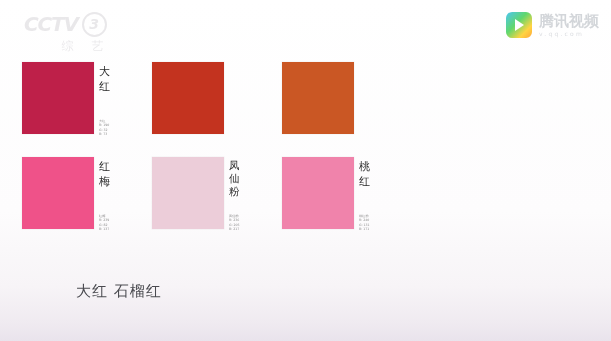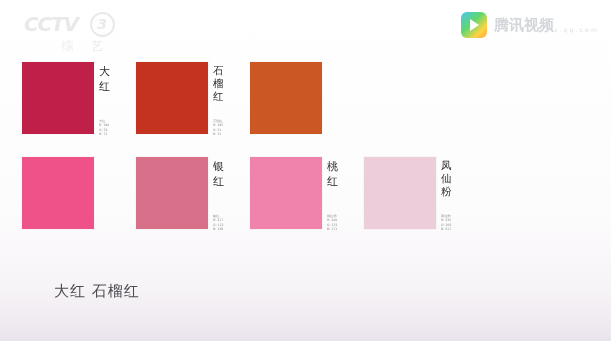--- a/index.html
+++ b/index.html
@@ -29,21 +29,21 @@
     left: 24px;
     top: 12px;
     width: 108px;
     height: 40px;
     opacity: 0.30;
     user-select: none;
   }
   .channel-bug .cctv-row {
     display: flex;
     align-items: center;
-    gap: 12px;
+    gap: 4px;
     height: 24px;
   }
   .channel-bug .cctv-word {
     font-family: "DejaVu Sans", sans-serif;
     font-size: 20px;
     font-weight: 700;
     font-style: italic;
     letter-spacing: -1.2px;
     color: #b8b4bb;
     line-height: 20px;
@@ -93,23 +93,22 @@
     content: "";
     position: absolute;
     left: 9px;
     top: 7px;
     border-left: 9px solid #ffffff;
     border-top: 6px solid transparent;
     border-bottom: 6px solid transparent;
   }
   .platform-watermark .wm-text {
     display: flex;
-    flex-direction: row;
+    flex-direction: column;
     line-height: 1;
-    align-items: flex-end;
   }
   .platform-watermark .wm-cn {
     font-size: 15px;
     font-weight: 700;
     color: #cfd2d6;
     letter-spacing: 0px;
   }
   .platform-watermark .wm-en {
     font-size: 6px;
     color: #d8dade;
@@ -122,21 +121,21 @@
     position: absolute;
     left: 22px;
     top: 62px;
     width: 570px;
     display: flex;
     flex-direction: column;
     gap: 21px;
   }
   .swatch-row {
     display: flex;
-    gap: 0px;
+    gap: 16px;
   }
   .swatch-cell {
     width: 114px;
     display: flex;
     align-items: flex-start;
     gap: 5px;
   }
   .swatch-chip {
     width: 72px;
     height: 72px;
@@ -176,21 +175,21 @@
     display: block;
   }
 
   
   .subtitle-bar {
     position: absolute;
     left: 0;
     top: 281px;
     width: 611px;
     text-align: left;
-    padding-left: 54px;
+    padding-left: 76px;
     box-sizing: border-box;
   }
   .subtitle-text {
     font-family: "DejaVu Sans", "Liberation Sans", sans-serif;
     font-size: 15px;
     color: #4a4a50;
     letter-spacing: 1px;
     text-shadow: 0 0 1px rgba(255,255,255,0.8);
   }
 </style>
@@ -226,82 +225,70 @@
             <span>大红</span>
             <span>R: 190</span>
             <span>G: 32</span>
             <span>B: 73</span>
           </div>
         </div>
       </div>
 
       <div class="swatch-cell">
         <div class="swatch-chip" style="background: rgb(195, 51, 31);"></div>
-        <div class="swatch-info">
-          <div class="swatch-name triple">石榴红</div>
-          <div class="swatch-rgb">
-            <span>石榴红</span>
-            <span>R: 195</span>
-            <span>G: 51</span>
-            <span>B: 31</span>
-          </div>
-        </div>
       </div>
 
 
       <div class="swatch-cell">
         <div class="swatch-chip" style="background: rgb(202, 87, 36);"></div>
       </div>
 
     </div>
 
     <div class="swatch-row">
       <div class="swatch-cell">
         <div class="swatch-chip" style="background: rgb(239, 82, 137);"></div>
-      </div>
-
-      <div class="swatch-cell">
-        <div class="swatch-chip" style="background: rgb(217, 112, 138);"></div>
-        <div class="swatch-info">
-          <div class="swatch-name">银红</div>
-          <div class="swatch-rgb">
-            <span>银红</span>
-            <span>R: 217</span>
-            <span>G: 112</span>
-            <span>B: 138</span>
-          </div>
-        </div>
-      </div>
-
+        <div class="swatch-info">
+          <div class="swatch-name">红梅</div>
+          <div class="swatch-rgb">
+            <span>红梅</span>
+            <span>R: 239</span>
+            <span>G: 82</span>
+            <span>B: 137</span>
+          </div>
+        </div>
+      </div>
+
+
+
+      <div class="swatch-cell">
+        <div class="swatch-chip" style="background: rgb(236, 205, 217);"></div>
+        <div class="swatch-info">
+          <div class="swatch-name triple">凤仙粉</div>
+          <div class="swatch-rgb">
+            <span>凤仙粉</span>
+            <span>R: 236</span>
+            <span>G: 205</span>
+            <span>B: 217</span>
+          </div>
+        </div>
+      </div>
 
       <div class="swatch-cell">
         <div class="swatch-chip" style="background: rgb(240, 131, 171);"></div>
         <div class="swatch-info">
           <div class="swatch-name">桃红</div>
           <div class="swatch-rgb">
             <span>桃红粉</span>
             <span>R: 240</span>
             <span>G: 131</span>
             <span>B: 171</span>
           </div>
         </div>
       </div>
-
-      <div class="swatch-cell">
-        <div class="swatch-chip" style="background: rgb(236, 205, 217);"></div>
-        <div class="swatch-info">
-          <div class="swatch-name triple">凤仙粉</div>
-          <div class="swatch-rgb">
-            <span>凤仙粉</span>
-            <span>R: 236</span>
-            <span>G: 205</span>
-            <span>B: 217</span>
-          </div>
-        </div>
-      </div>
     </div>
 
   </div>
 
   <div class="subtitle-bar">
     <span class="subtitle-text">大红 石榴红</span>
   </div>
 
 </div>
 

